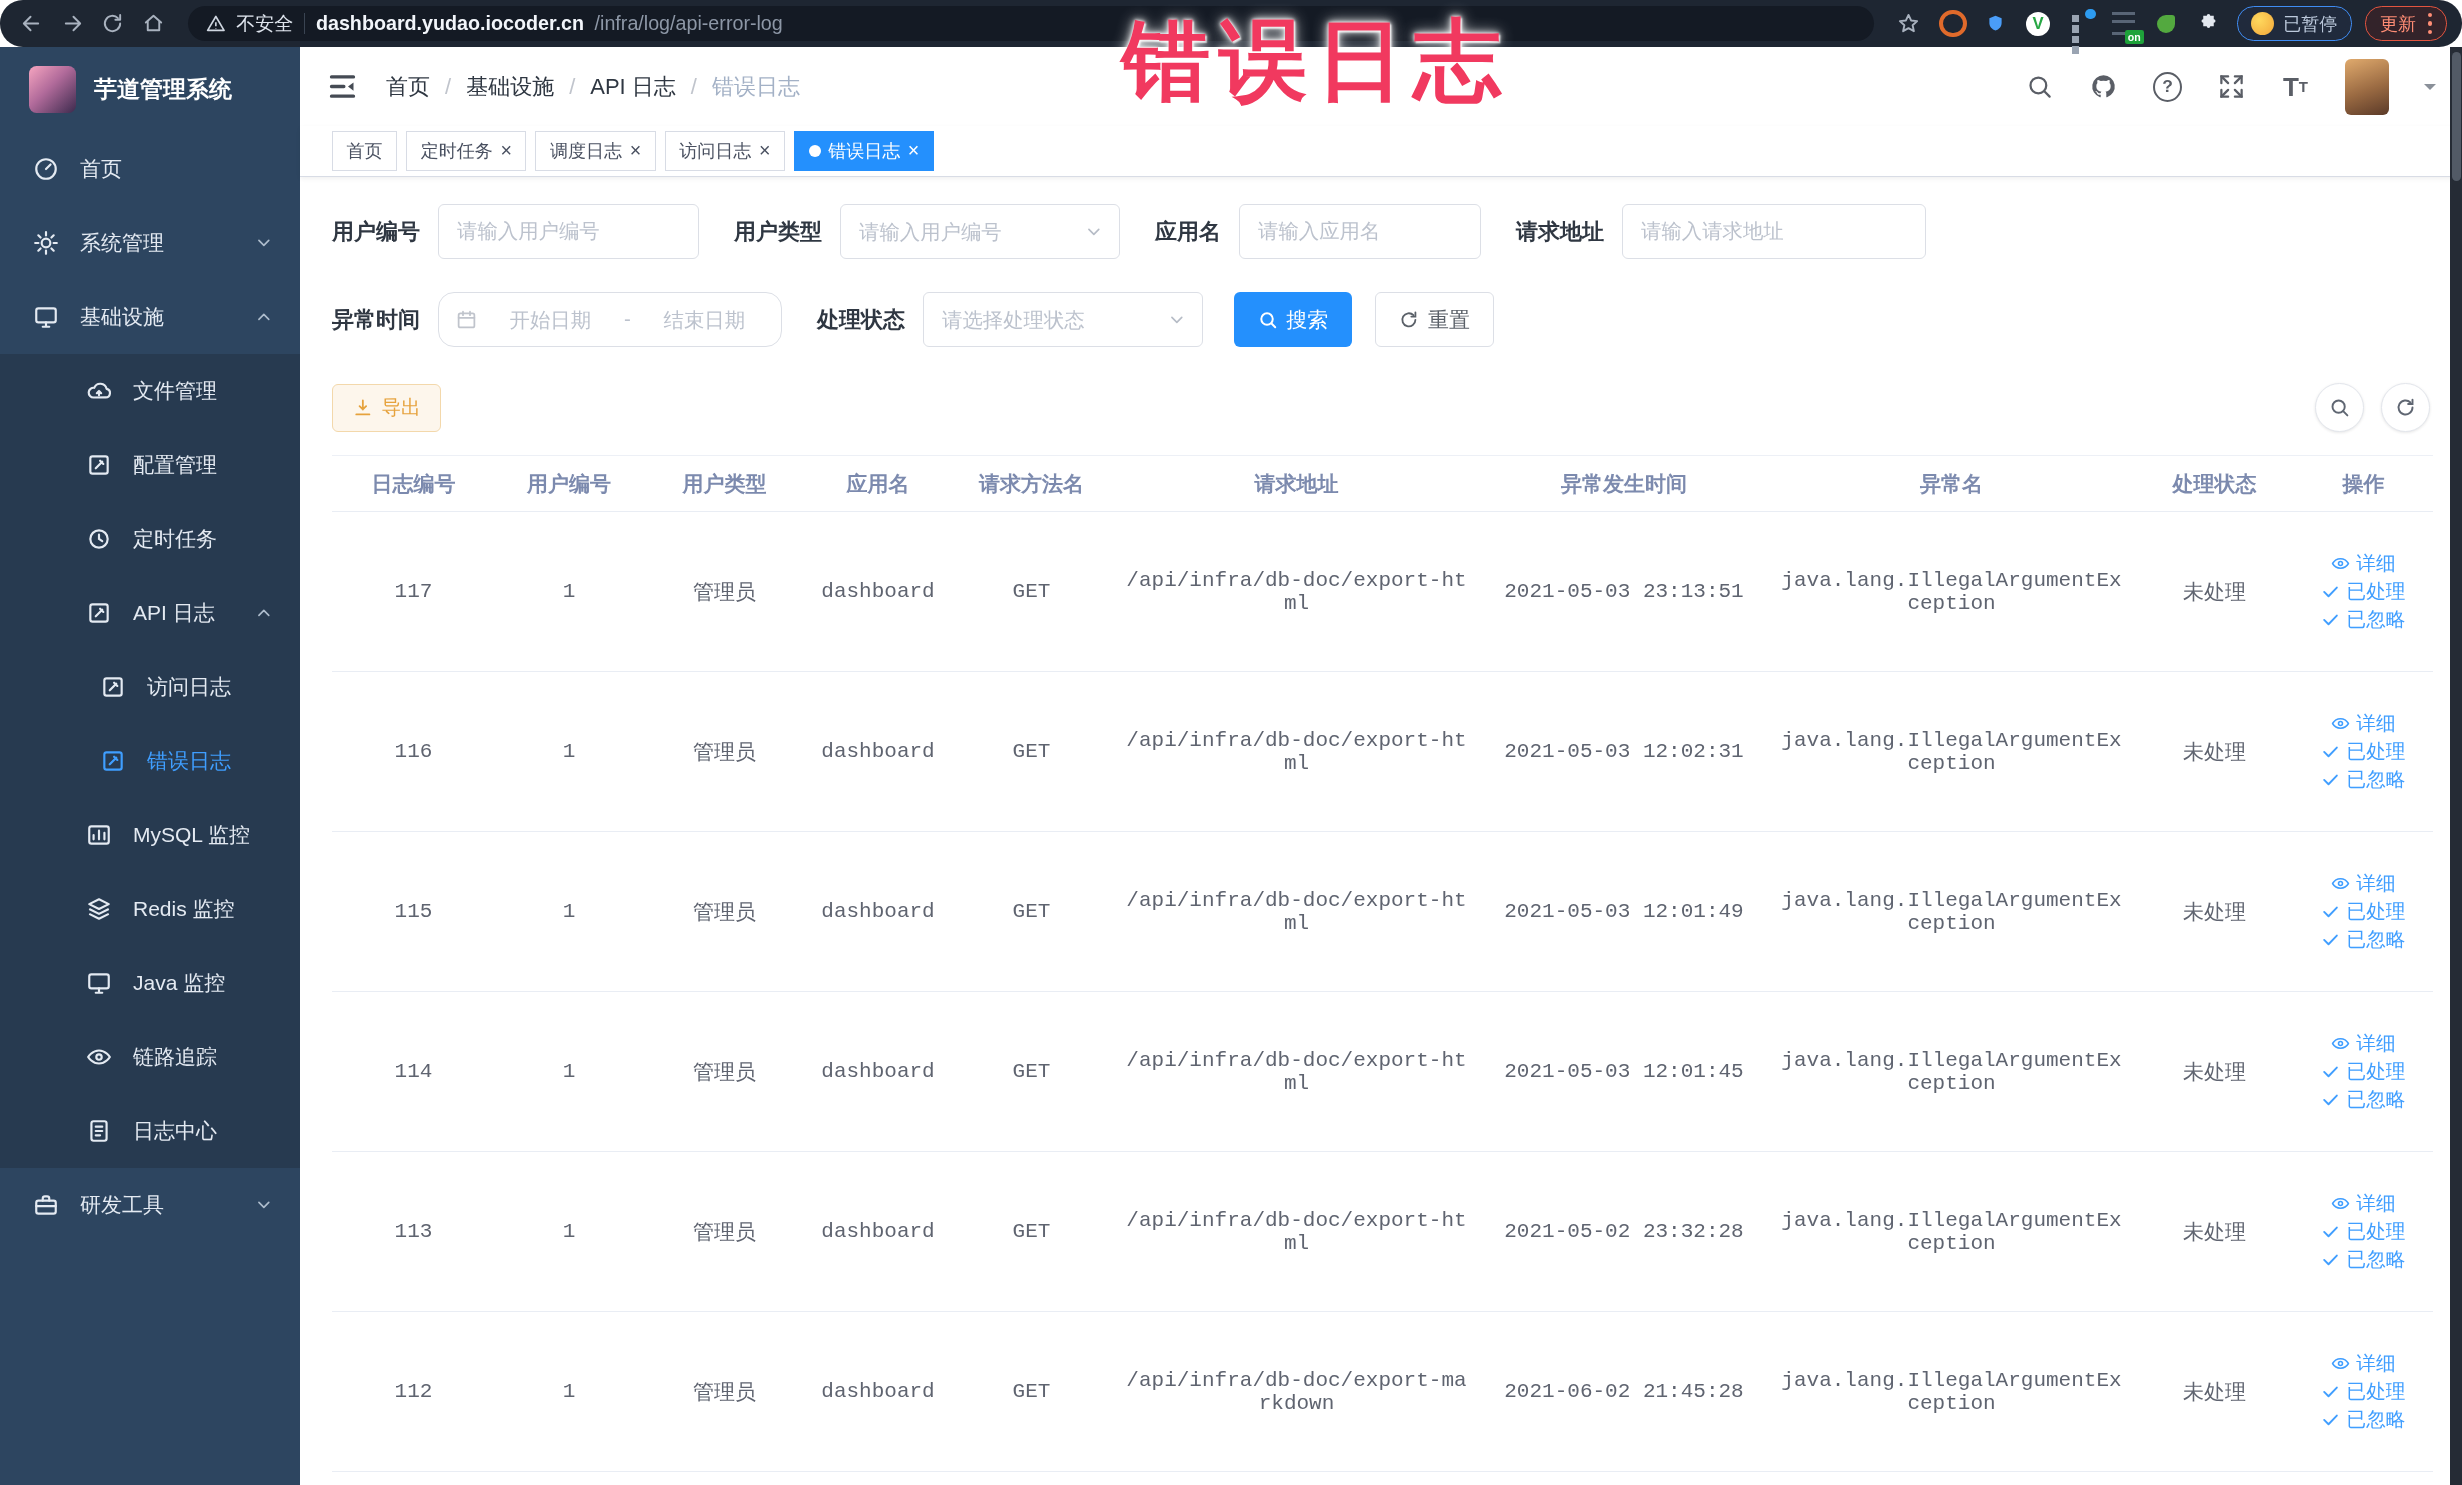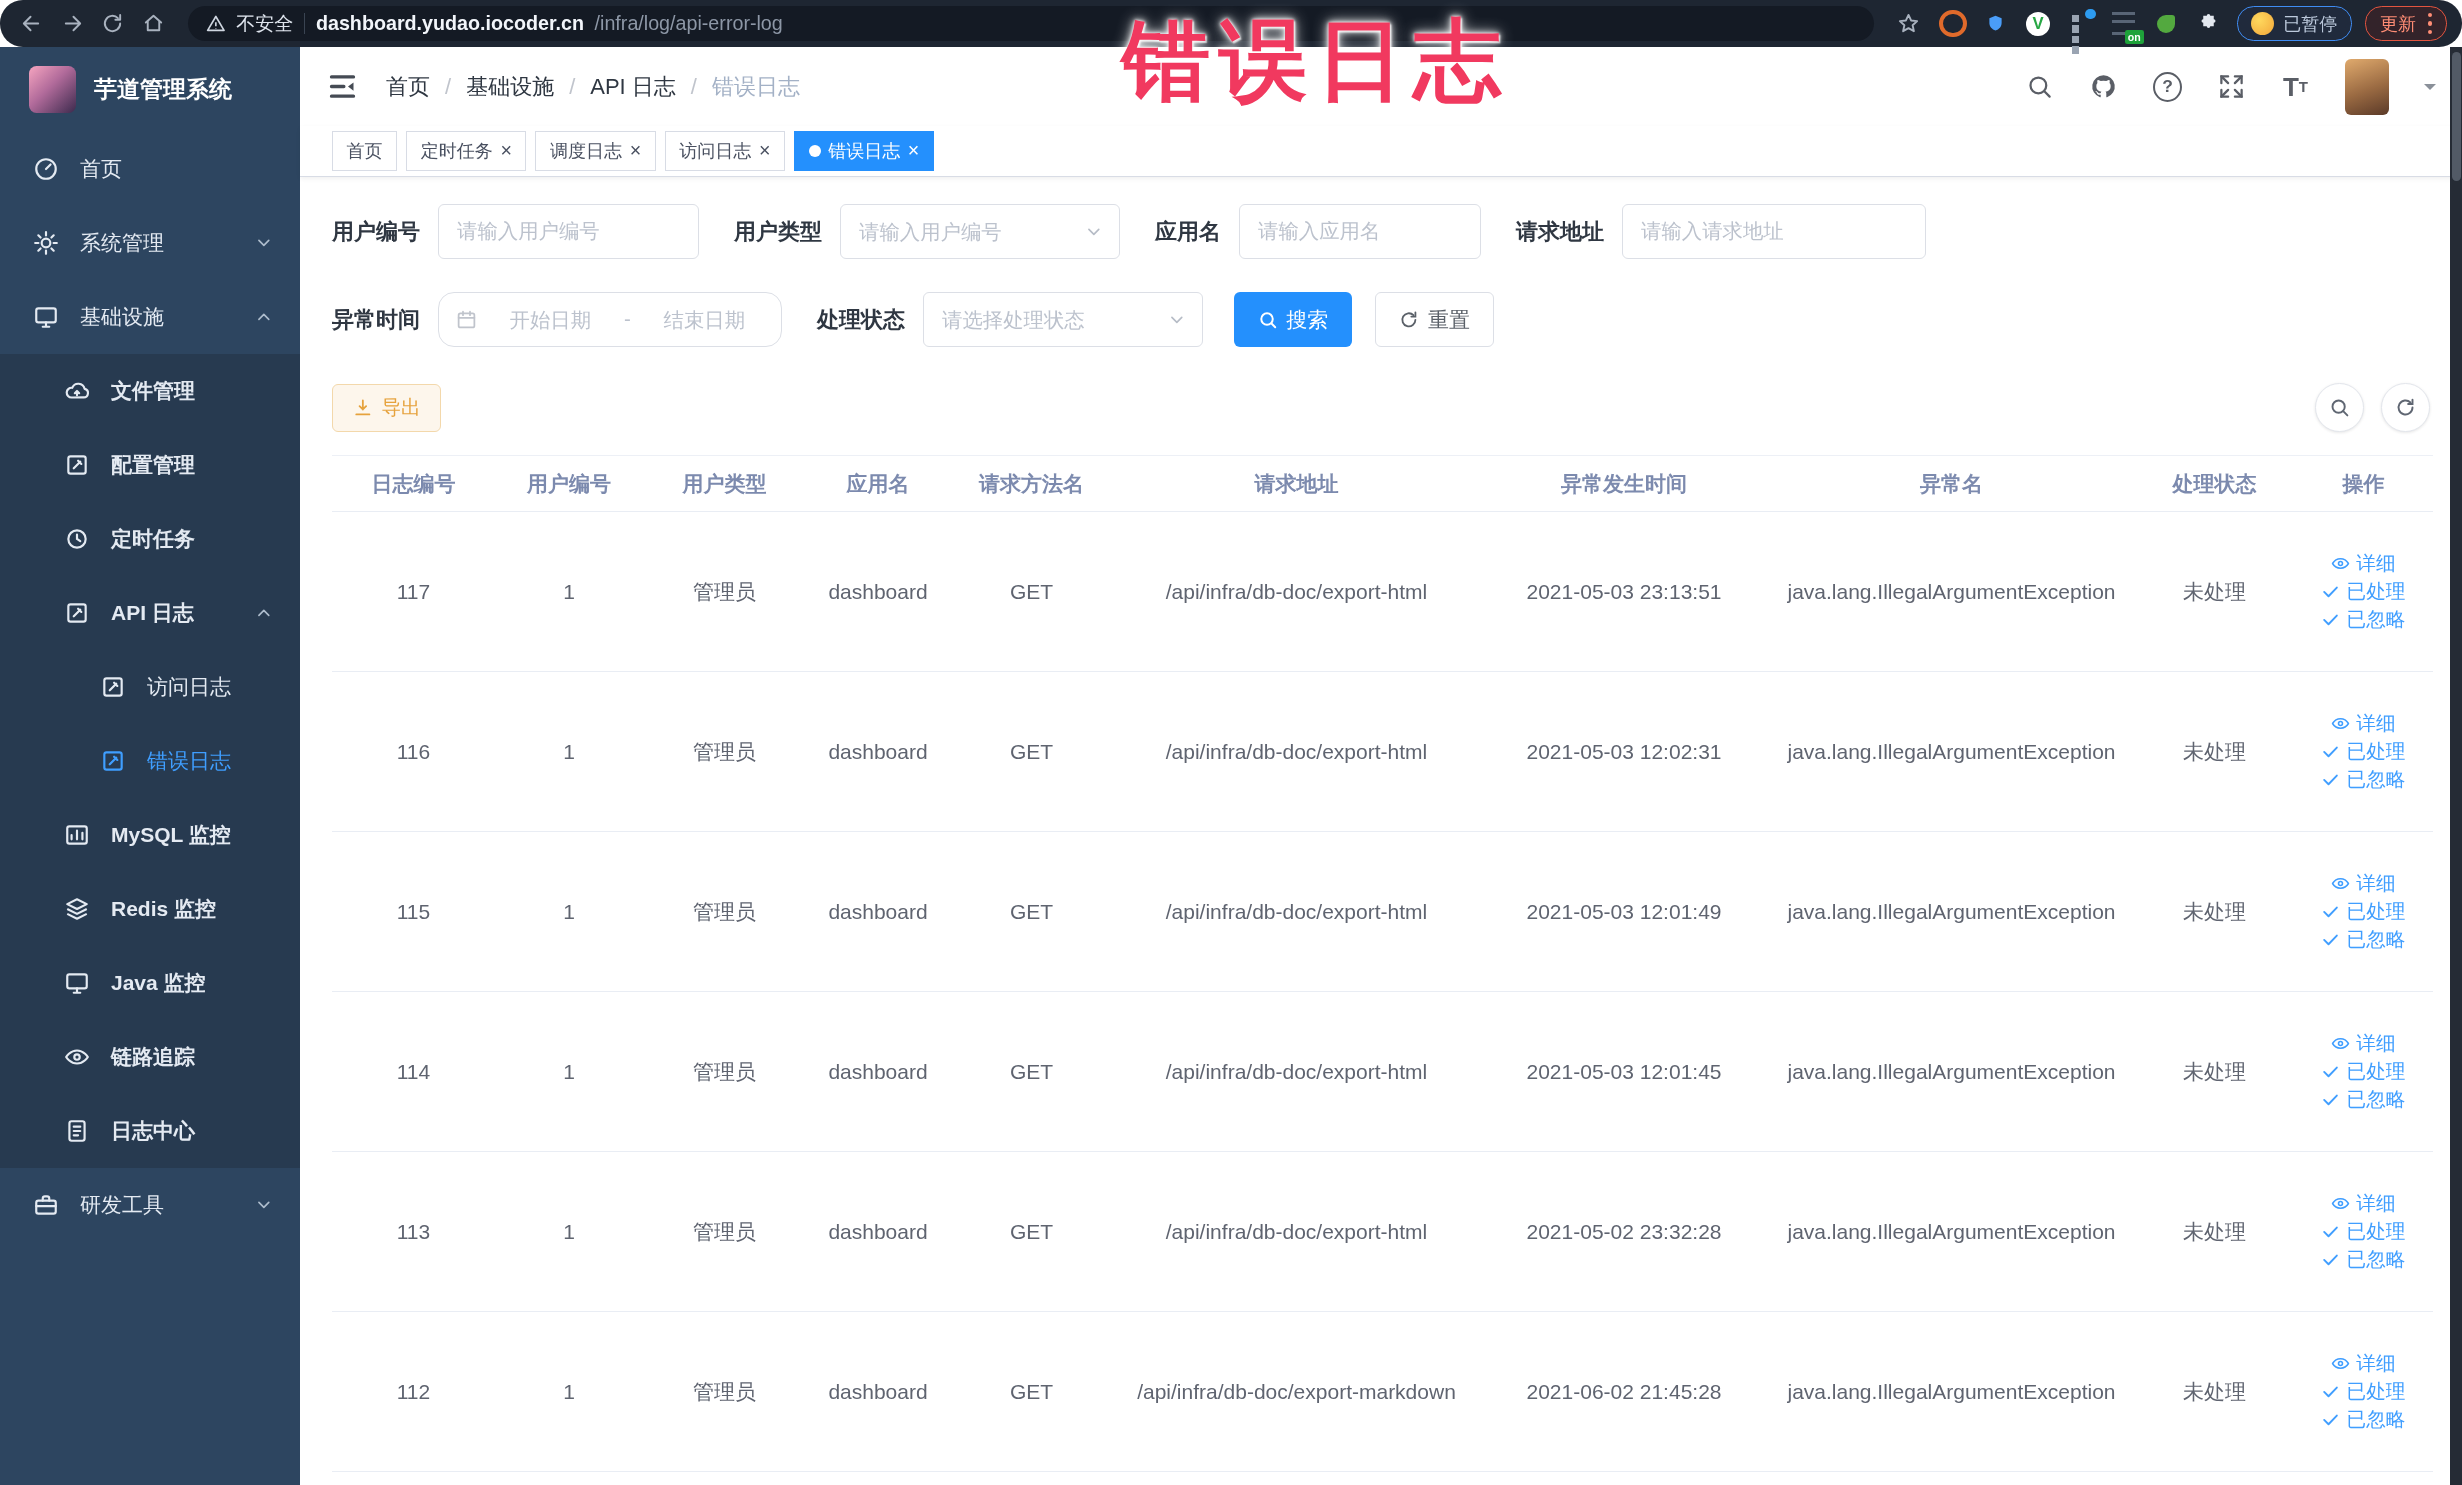--- a/index.html
+++ b/index.html
@@ -41,21 +41,21 @@
   .sidebar{width:300px;flex:none;background:#2d4560;display:flex;flex-direction:column;overflow:hidden;}
   .logo{height:85px;display:flex;align-items:center;gap:18px;padding:0 29px;}
   .logo-img{width:47px;height:47px;border-radius:7.6px;flex:none;
     background:linear-gradient(135deg,#f6a5c0 0%,#b06a9a 45%,#3c2a4d 100%);}
   .logo-title{font-size:23px;font-weight:700;color:#fff;white-space:nowrap;}
   .menu{flex:1;}
   .s-item{height:74px;display:flex;align-items:center;gap:21px;padding-left:33px;font-size:21px;color:#e4eaf2;cursor:pointer;position:relative;}
   .s-item svg.mi{width:26px;height:26px;flex:none;}
   .s-item .chev{position:absolute;right:26px;width:19.7px;height:19.7px;color:#aebdcd;}
   .sub{background:#273a50;}
-  .s-item.l1{padding-left:64px;font-weight:bold;}
+  .s-item.l1{padding-left:86px;}
   .s-item.l2{padding-left:100px;}
   .s-item.active{color:#3f9eff;}
 
   .main{flex:1;min-width:0;display:flex;flex-direction:column;background:#fff;}
 
   
   .navbar{height:79px;display:flex;align-items:center;padding:0 26px;flex:none;}
   .hamburger{width:33px;height:33px;color:#454b54;cursor:pointer;}
   .breadcrumb{margin-left:27px;display:flex;align-items:center;gap:15px;font-size:22px;font-weight:500;color:#2f3742;}
   .breadcrumb .sep{color:#c0c4cc;font-weight:400;}
@@ -102,21 +102,21 @@
   .btn.primary{background:#2490fd;color:#fff;}
   .btn.plain{background:#fff;border-color:#dcdfe6;color:#5a6068;}
   .btn.export{height:48px;background:#fdf6ec;border-color:#f3d8ab;color:#e6a23c;font-size:19.7px;padding:0 19.7px;}
   .toolbar-row{display:flex;align-items:center;justify-content:space-between;margin-bottom:23px;}
   .circles{display:flex;gap:16.7px;}
   .circle-btn{width:47px;height:47px;border-radius:50%;border:1.5px solid #e3e6ec;background:#fff;display:flex;
     align-items:center;justify-content:center;color:#5f6672;box-shadow:0 0.8px 3px rgba(0,0,0,.10);cursor:pointer;}
   .circle-btn svg{width:21px;height:21px;}
 
   
-  table.grid{width:100%;border-collapse:collapse;table-layout:fixed;}
+  table.grid{width:100%;border-collapse:collapse;table-layout:fixed;font-family:Liberation Mono, monospace;}
   table.grid th{height:55px;font-size:21px;font-weight:600;color:#7c8aae;text-align:center;
     border-top:1.5px solid #edf0f6;border-bottom:1.5px solid #e9edf4;padding:0 6px;}
   table.grid td{height:159px;font-size:21px;color:#5f6470;text-align:center;border-bottom:1.5px solid #e9edf4;
     padding:0 7.6px;word-break:break-all;}
   .ops-stack{display:flex;flex-direction:column;align-items:center;justify-content:center;gap:1px;}
   .op-link{display:flex;align-items:center;gap:6px;color:#409eff;font-size:19.7px;cursor:pointer;white-space:nowrap;}
   .op-link svg{width:19px;height:19px;}
 
   
   .overlay-title{position:absolute;left:1122px;top:15px;z-index:60;font-size:88px;font-weight:800;

